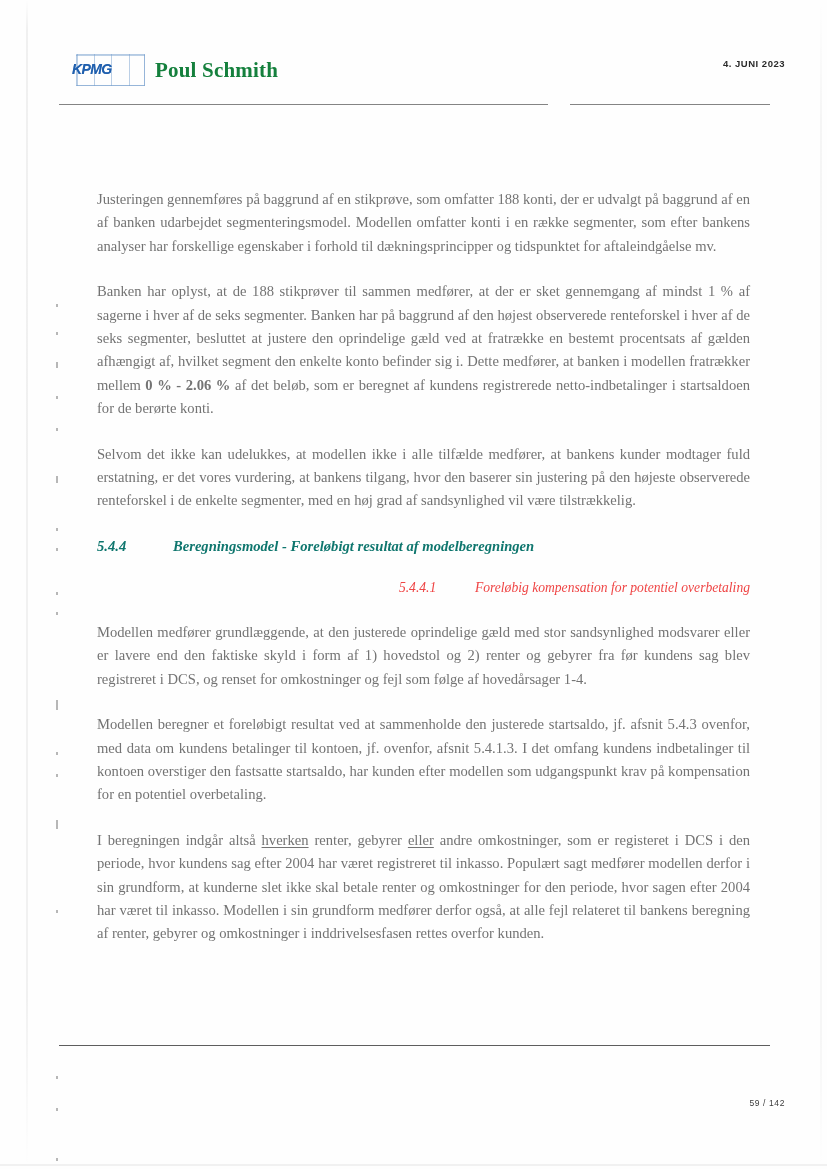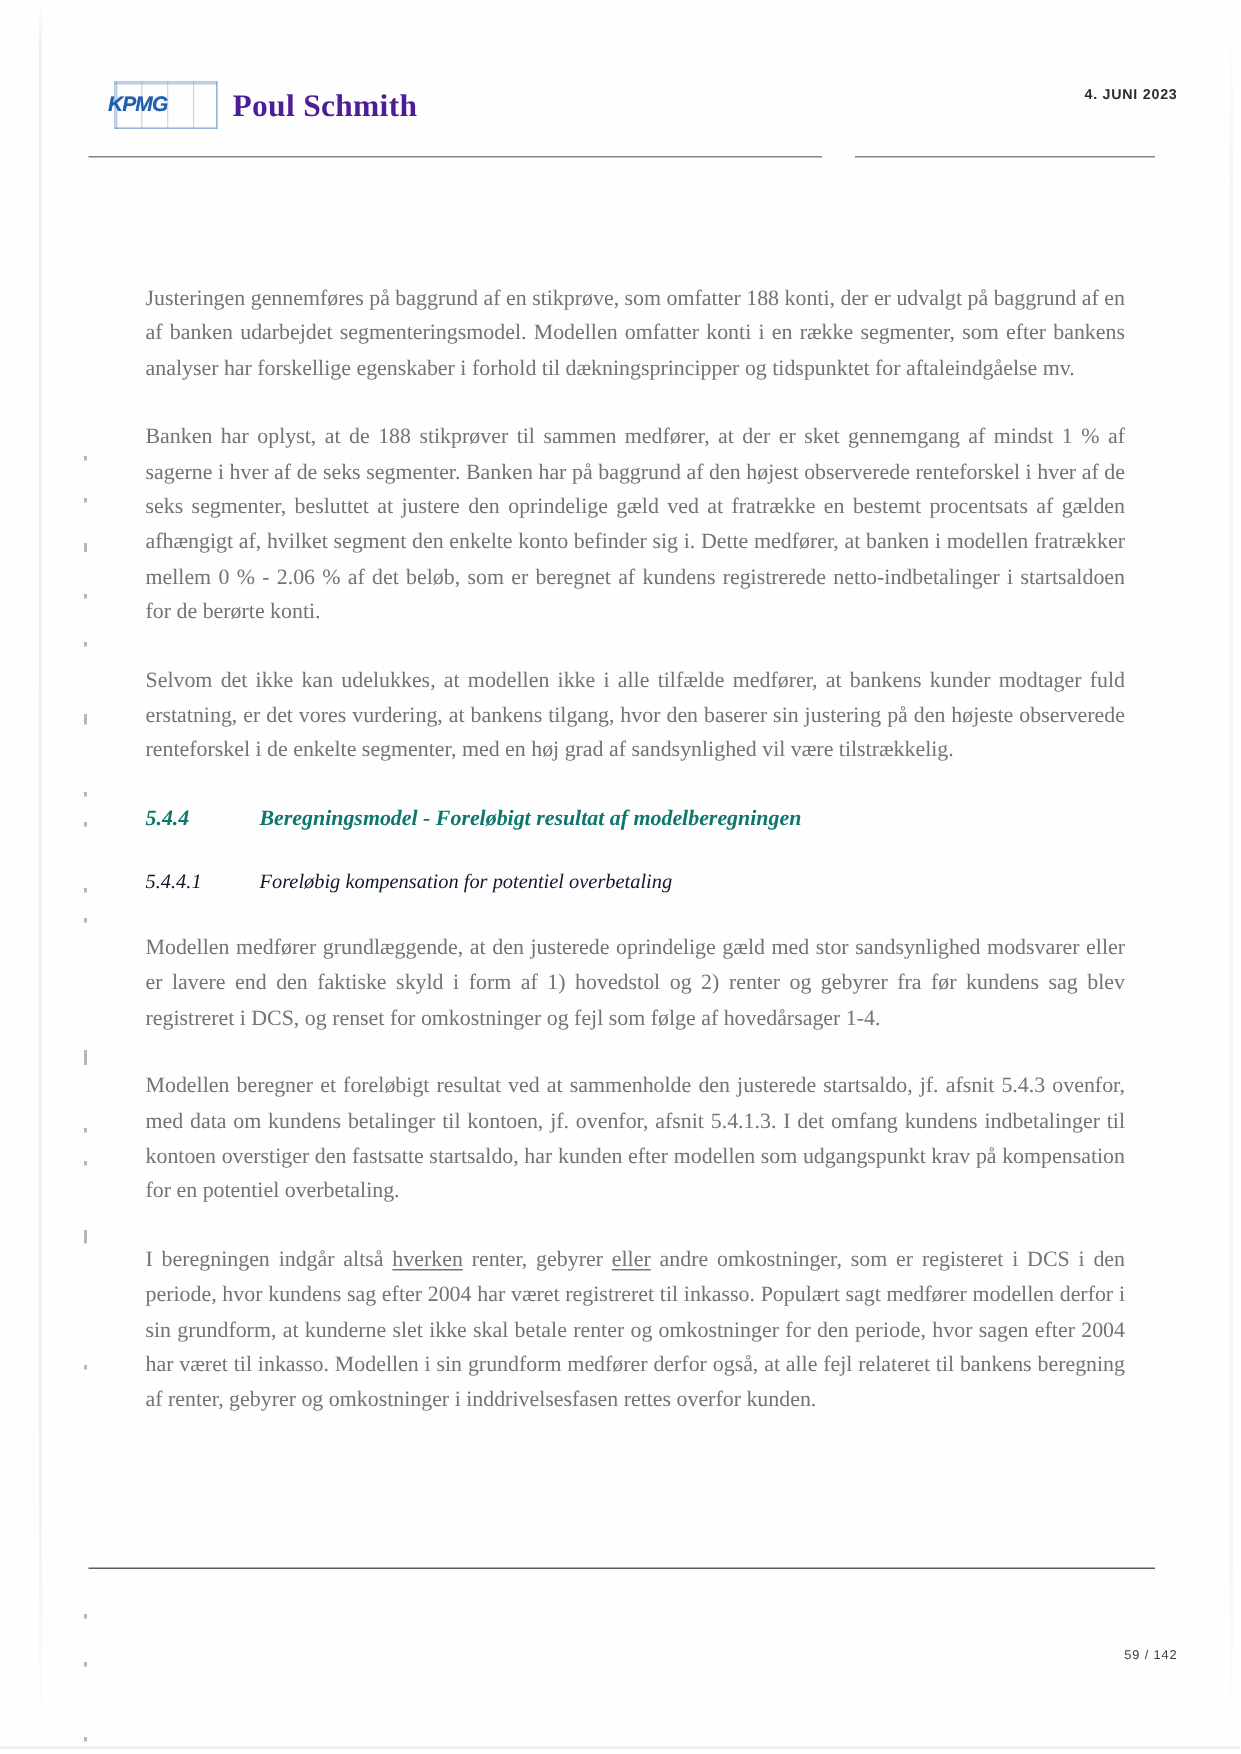--- a/index.html
+++ b/index.html
@@ -103,21 +103,21 @@
   }
 
   .brand-title {
     position: absolute;
     left: 155px;
     top: 58px;
     font-family: "Liberation Serif", "DejaVu Serif", serif;
     font-weight: bold;
     font-size: 21px;
     letter-spacing: 0.2px;
-    color: #4c1d95;
+    color: #15803d;
   }
 
   .header-date {
     position: absolute;
     right: 42px;
     top: 58px;
     font-family: "Liberation Sans", "DejaVu Sans", sans-serif;
     font-weight: bold;
     font-size: 9.5px;
     letter-spacing: 0.5px;
@@ -171,26 +171,27 @@
     color: #0f766e;
     display: flex;
   }
   .h3 .num { width: 76px; flex: 0 0 76px; }
 
   .h4 {
     margin: 0 0 22px 0;
     font-size: 13.6px;
     line-height: 22px;
     font-style: italic;
-    color: #0f172a;
+    color: #ef4444;
     display: flex;
+    justify-content: flex-end;
   }
   .h4 .num { width: 76px; flex: 0 0 76px; }
 
-  b.tight { font-weight: normal; }
+  b.tight { font-weight: bold; }
   u.ul { text-decoration: underline; text-underline-offset: 2px; }
 
   
   .rule-footer {
     position: absolute;
     left: 59px;
     top: 1045px;
     width: 711px;
     height: 1px;
     background: #4d4d4d;

